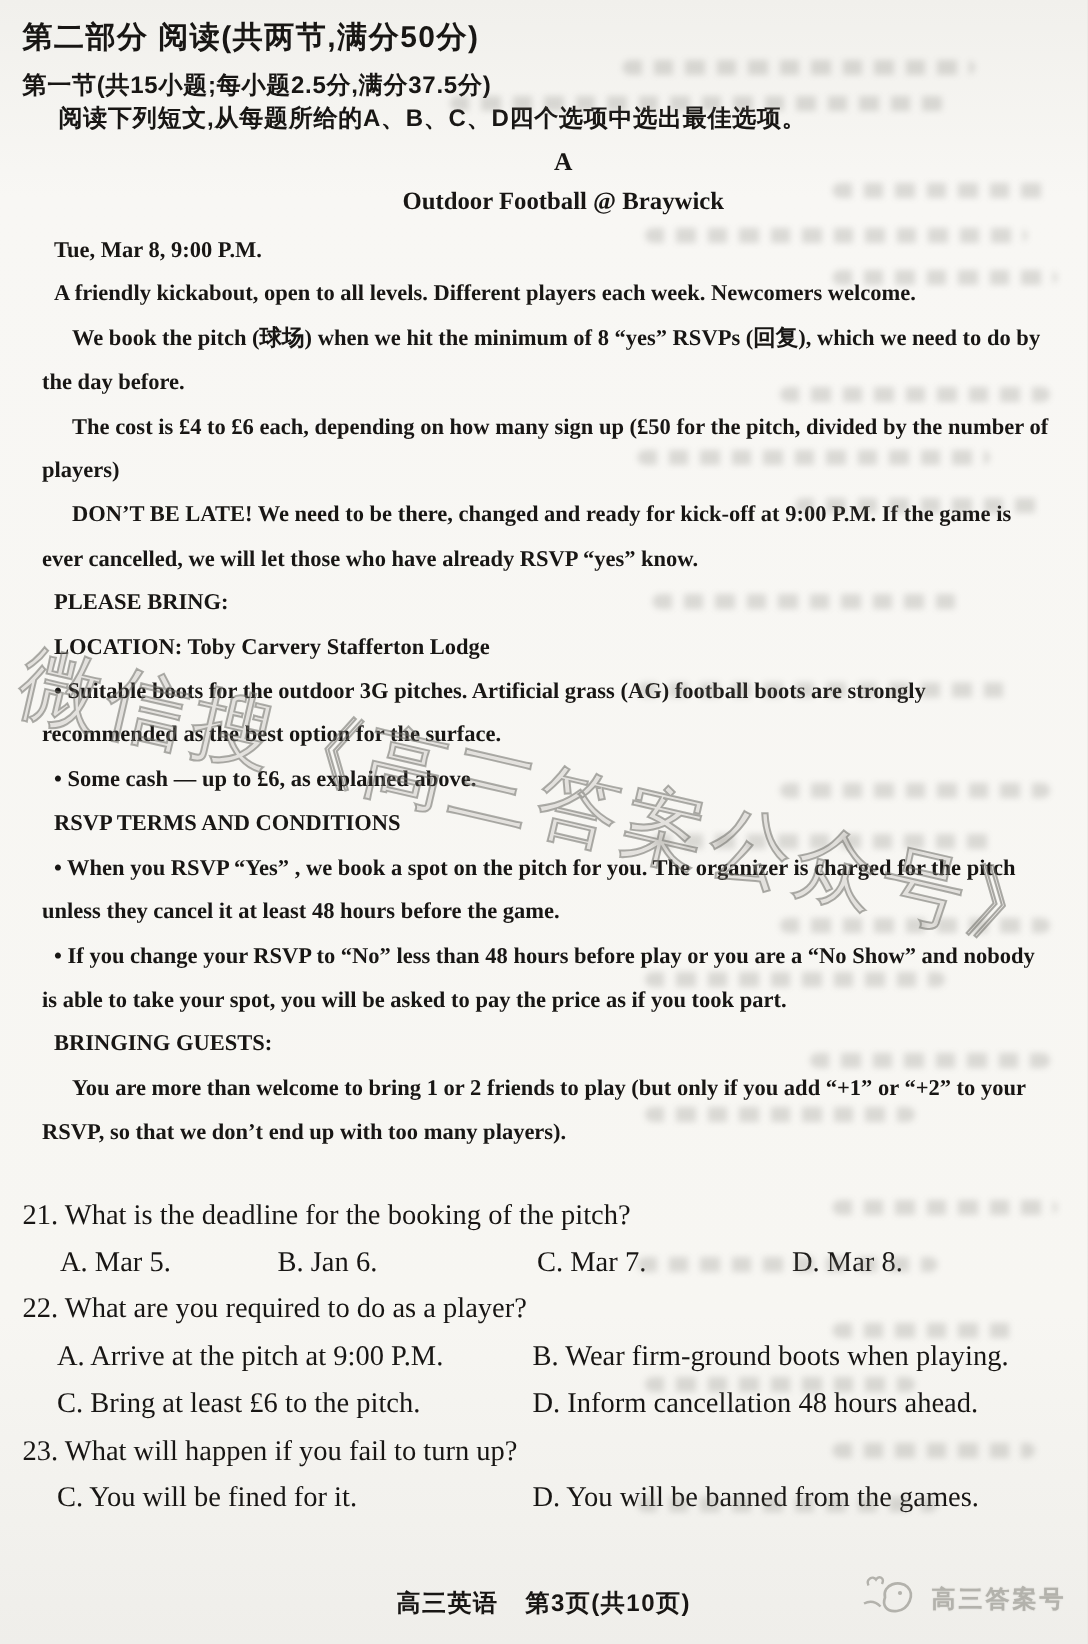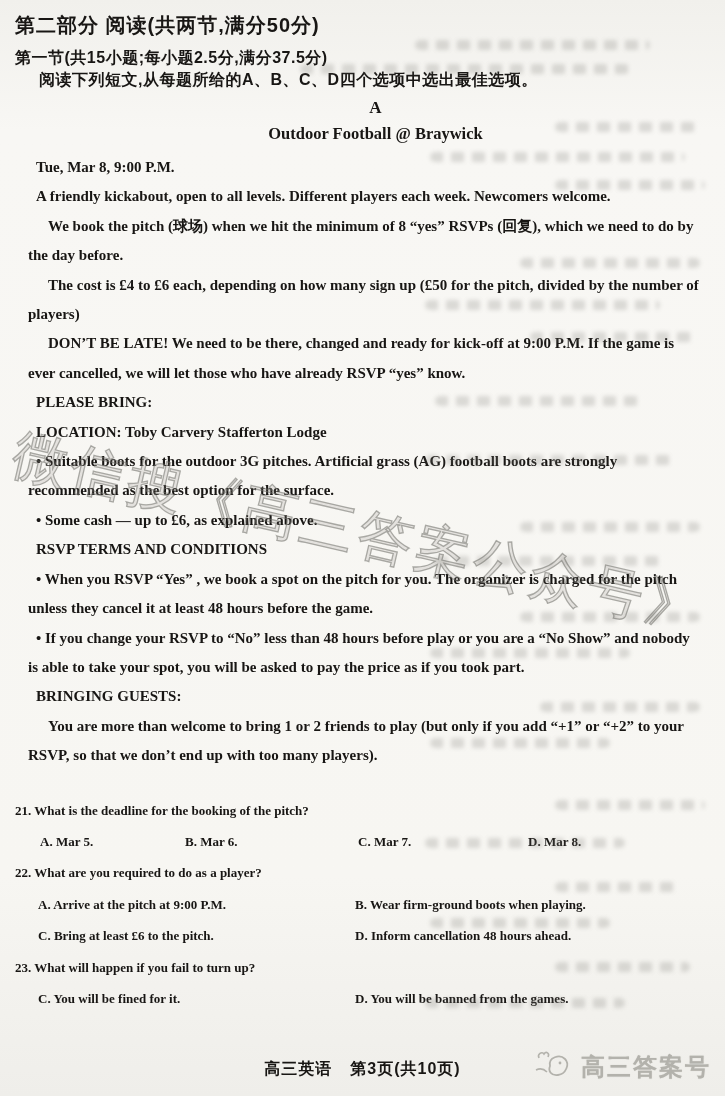--- a/index.html
+++ b/index.html
@@ -18,34 +18,34 @@
   
   .center{text-align:center;padding-left:26px;}
   .plabel{margin-top:6px;font-size:17px;line-height:22px;font-weight:bold;}
   .ptitle{margin-top:4px;font-size:16.5px;line-height:22px;font-weight:bold;}
   .passage{margin:8px 26px 0 28px;font-size:15px;line-height:29.4px;font-weight:bold;}
   .passage p{margin:0;}
   .ind{text-indent:20px;}
   .ind-s{text-indent:8px;}
   .subhead{text-indent:8px;}
   
-  .questions{margin:24px 18px 0 15px;font-size:13px;line-height:31.4px;font-weight:bold;}
+  .questions{margin:24px 18px 0 15px;font-size:19px;line-height:31.4px;font-weight:normal;}
   .q-line{margin:0;}
   .opts4{display:flex;padding-left:25px;}
   .opts4 .opt:nth-child(1){width:145px;}
   .opts4 .opt:nth-child(2){width:173px;}
   .opts4 .opt:nth-child(3){width:170px;}
   .opts2{display:flex;padding-left:23px;}
   .opts2 .opt:nth-child(1){width:317px;}
   .opt{white-space:nowrap;}
   
   .footer{position:absolute;left:0;right:0;bottom:16px;text-align:center;font-size:16px;font-weight:bold;letter-spacing:1px;}
   .footer .gap{display:inline-block;width:18px;}
   .brand{position:absolute;right:14px;bottom:10px;display:flex;align-items:center;color:#a9a8a2;}
-  .brand-text{font-family:"Liberation Sans","DejaVu Sans",sans-serif;font-size:24px;font-weight:bold;letter-spacing:2px;
+  .brand-text{font-family:"Liberation Sans","DejaVu Sans",sans-serif;font-size:16px;font-weight:bold;letter-spacing:2px;
     color:#b3b2ac;text-shadow:0 0 1px #c8c7c1;}
   
   .watermark{
     position:absolute;left:22px;top:418px;z-index:5;white-space:nowrap;pointer-events:none;
     transform:rotate(13deg);transform-origin:0 0;
     font-family:"DejaVu Sans",sans-serif;font-size:55px;font-weight:400;letter-spacing:4px;
     color:rgba(122,121,115,.16);-webkit-text-stroke:1.3px rgba(112,111,105,.55);
   }
   
   .smudge{position:absolute;height:10px;border-radius:5px;opacity:.40;filter:blur(2px);
@@ -107,21 +107,21 @@
     <p class="ind-s">• If you change your RSVP to “No” less than 48 hours before play or you are a “No Show” and nobody is able to take your spot, you will be asked to pay the price as if you took part.</p>
     <p class="subhead">BRINGING GUESTS:</p>
     <p class="ind">You are more than welcome to bring 1 or 2 friends to play (but only if you add “+1” or “+2” to your RSVP, so that we don’t end up with too many players).</p>
   </div>
 
   <div class="questions">
 
     <p class="q-line"><span>21.</span> <span>What is the deadline for the booking of the pitch?</span></p>
     <div class="opts4">
       <span class="opt"><span>A.</span> <span>Mar 5.</span></span>
-      <span class="opt"><span>B.</span> <span>Mar 6.</span></span>
+      <span class="opt"><span>B.</span> <span>Jan 6.</span></span>
       <span class="opt"><span>C.</span> <span>Mar 7.</span></span>
       <span class="opt"><span>D.</span> <span>Mar 8.</span></span>
     </div>
 
     <p class="q-line"><span>22.</span> <span>What are you required to do as a player?</span></p>
     <div class="opts2">
       <span class="opt"><span>A.</span> <span>Arrive at the pitch at 9:00 P.M.</span></span>
       <span class="opt"><span>B.</span> <span>Wear firm-ground boots when playing.</span></span>
     </div>
     <div class="opts2">

